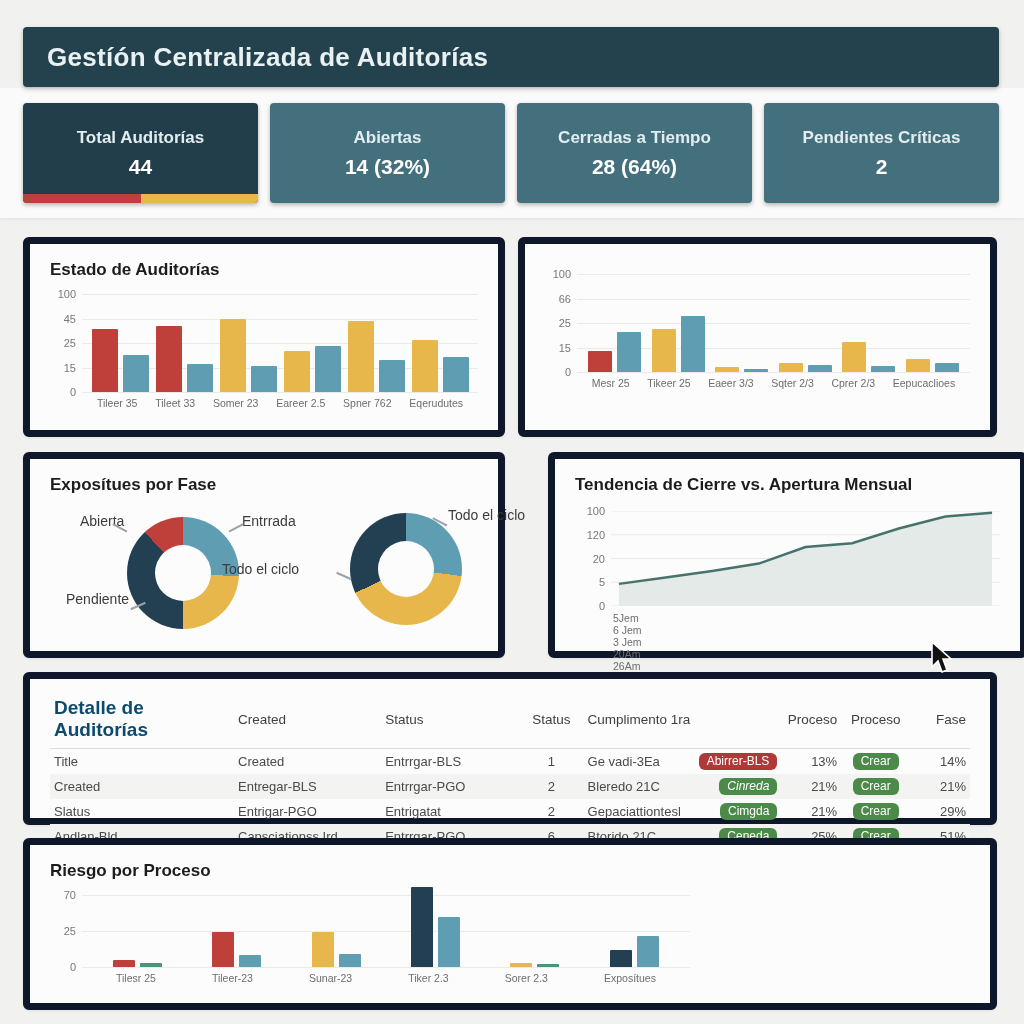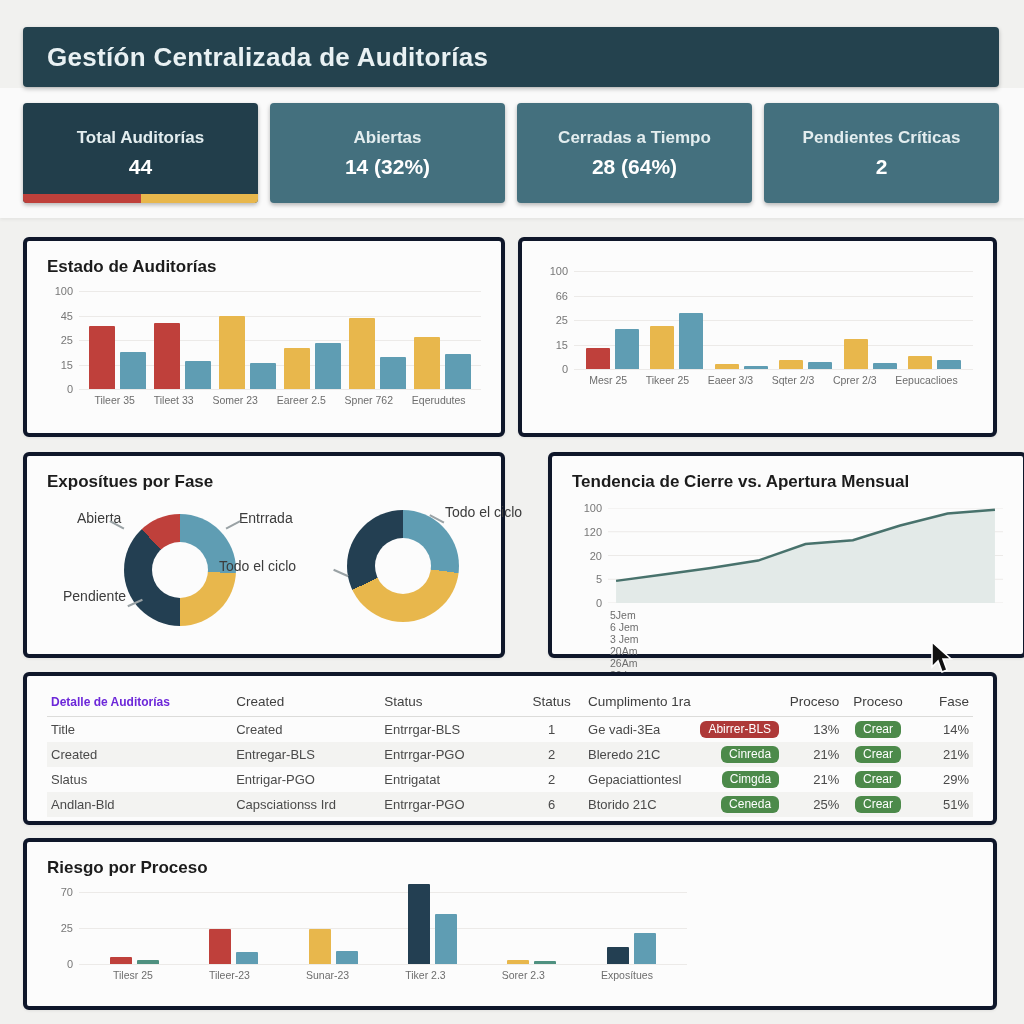--- a/index.html
+++ b/index.html
@@ -27,21 +27,21 @@
     align-items:center; justify-content:center; gap:7px; position:relative; overflow:hidden;
     box-shadow:0 2px 4px rgba(0,0,0,.28); cursor:default;
   }
   .kpi-card.dark { background:#223e4b; }
   .kpi-label { font-size:17px; font-weight:600; color:#e3edef; }
   .kpi-value { font-size:21px; font-weight:700; color:#ffffff; }
   .kpi-stripe { position:absolute; left:0; right:0; bottom:0; height:9px; background:linear-gradient(to right,#bf403b 0 50%,#e8b74c 50% 100%); }
 
   
   .card {
-    position:absolute; background:#fcfcfc; border:4px solid #0f172a; border-radius:6px;
+    position:absolute; background:#fcfcfc; border:7px solid #0f172a; border-radius:6px;
     box-shadow:0 1px 3px rgba(0,0,0,.07); padding:16px 20px;
   }
   .card h2 { font-size:17px; font-weight:700; color:#1c1c1c; margin-bottom:10px; }
 
   #card-estado    { left:23px;  top:237px; width:482px; height:200px; }
   #card-proceso   { left:518px; top:237px; width:479px; height:200px; }
   #card-fase      { left:23px;  top:452px; width:482px; height:206px; }
   #card-tendencia { left:548px; top:452px; width:479px; height:206px; }
   #card-table     { left:23px;  top:672px; width:974px; height:153px; padding:14px 20px 8px; }
   #card-riesgo    { left:23px;  top:838px; width:974px; height:172px; }
@@ -68,21 +68,21 @@
   
   .areachart { display:flex; margin-top:16px; }
   .areachart .ycol { width:36px; }
   .area-plot { position:relative; flex:1; }
   .axlabels { display:flex; justify-content:space-between; padding:6px 2px 0 38px;flex-direction:column; }
   .axlabels span { font-size:10.5px; color:#6d6d6d; }
 
   
   table { width:100%; border-collapse:collapse; table-layout:fixed; }
   thead td { font-size:13.5px; color:#3f3f3f; padding:4px 4px 7px 4px; border-bottom:1px solid #dcdcda; }
-  thead td.tbl-title { font-size:12px; font-weight:700; color:#6d28d9; }
+  thead td.tbl-title { font-size:19px; font-weight:700; color:#0c4a6e; }
   tbody td { font-size:13px; color:#4a4a4a; padding:4px 4px; height:25px; }
   tbody tr:nth-child(even) { background:#f3f3f1; }
   .cell-flex { display:flex; align-items:center; gap:6px; }
   .badge { display:inline-block; font-size:12px; color:#fff; padding:1px 8px 2px; border-radius:6px; white-space:nowrap; }
   .badge.green { background:#4c8a4a; }
   .badge.red { background:#ae3938; }
   .num-c { text-align:center; }
   .num-r { text-align:right; }
   .badge-c { text-align:center; }
 
@@ -327,21 +327,21 @@
           <td class="num-r">14%</td>
         </tr>
         <tr>
           <td>Created</td>
           <td>Entregar-BLS</td>
           <td>Entrrgar-PGO</td>
           <td class="num-c">2</td>
           <td>
             <div class="cell-flex">
               <span>Bleredo 21C</span>
-              <span class="badge green" style="margin-left: auto;">Cinreda</span>
+              <span class="badge green" style="margin-left: auto; font-style: italic;">Cinreda</span>
             </div>
           </td>
           <td class="num-r">21%</td>
           <td class="badge-c"><span class="badge green">Crear</span></td>
           <td class="num-r">21%</td>
         </tr>
         <tr>
           <td>Slatus</td>
           <td>Entrigar-PGO</td>
           <td>Entrigatat</td>

